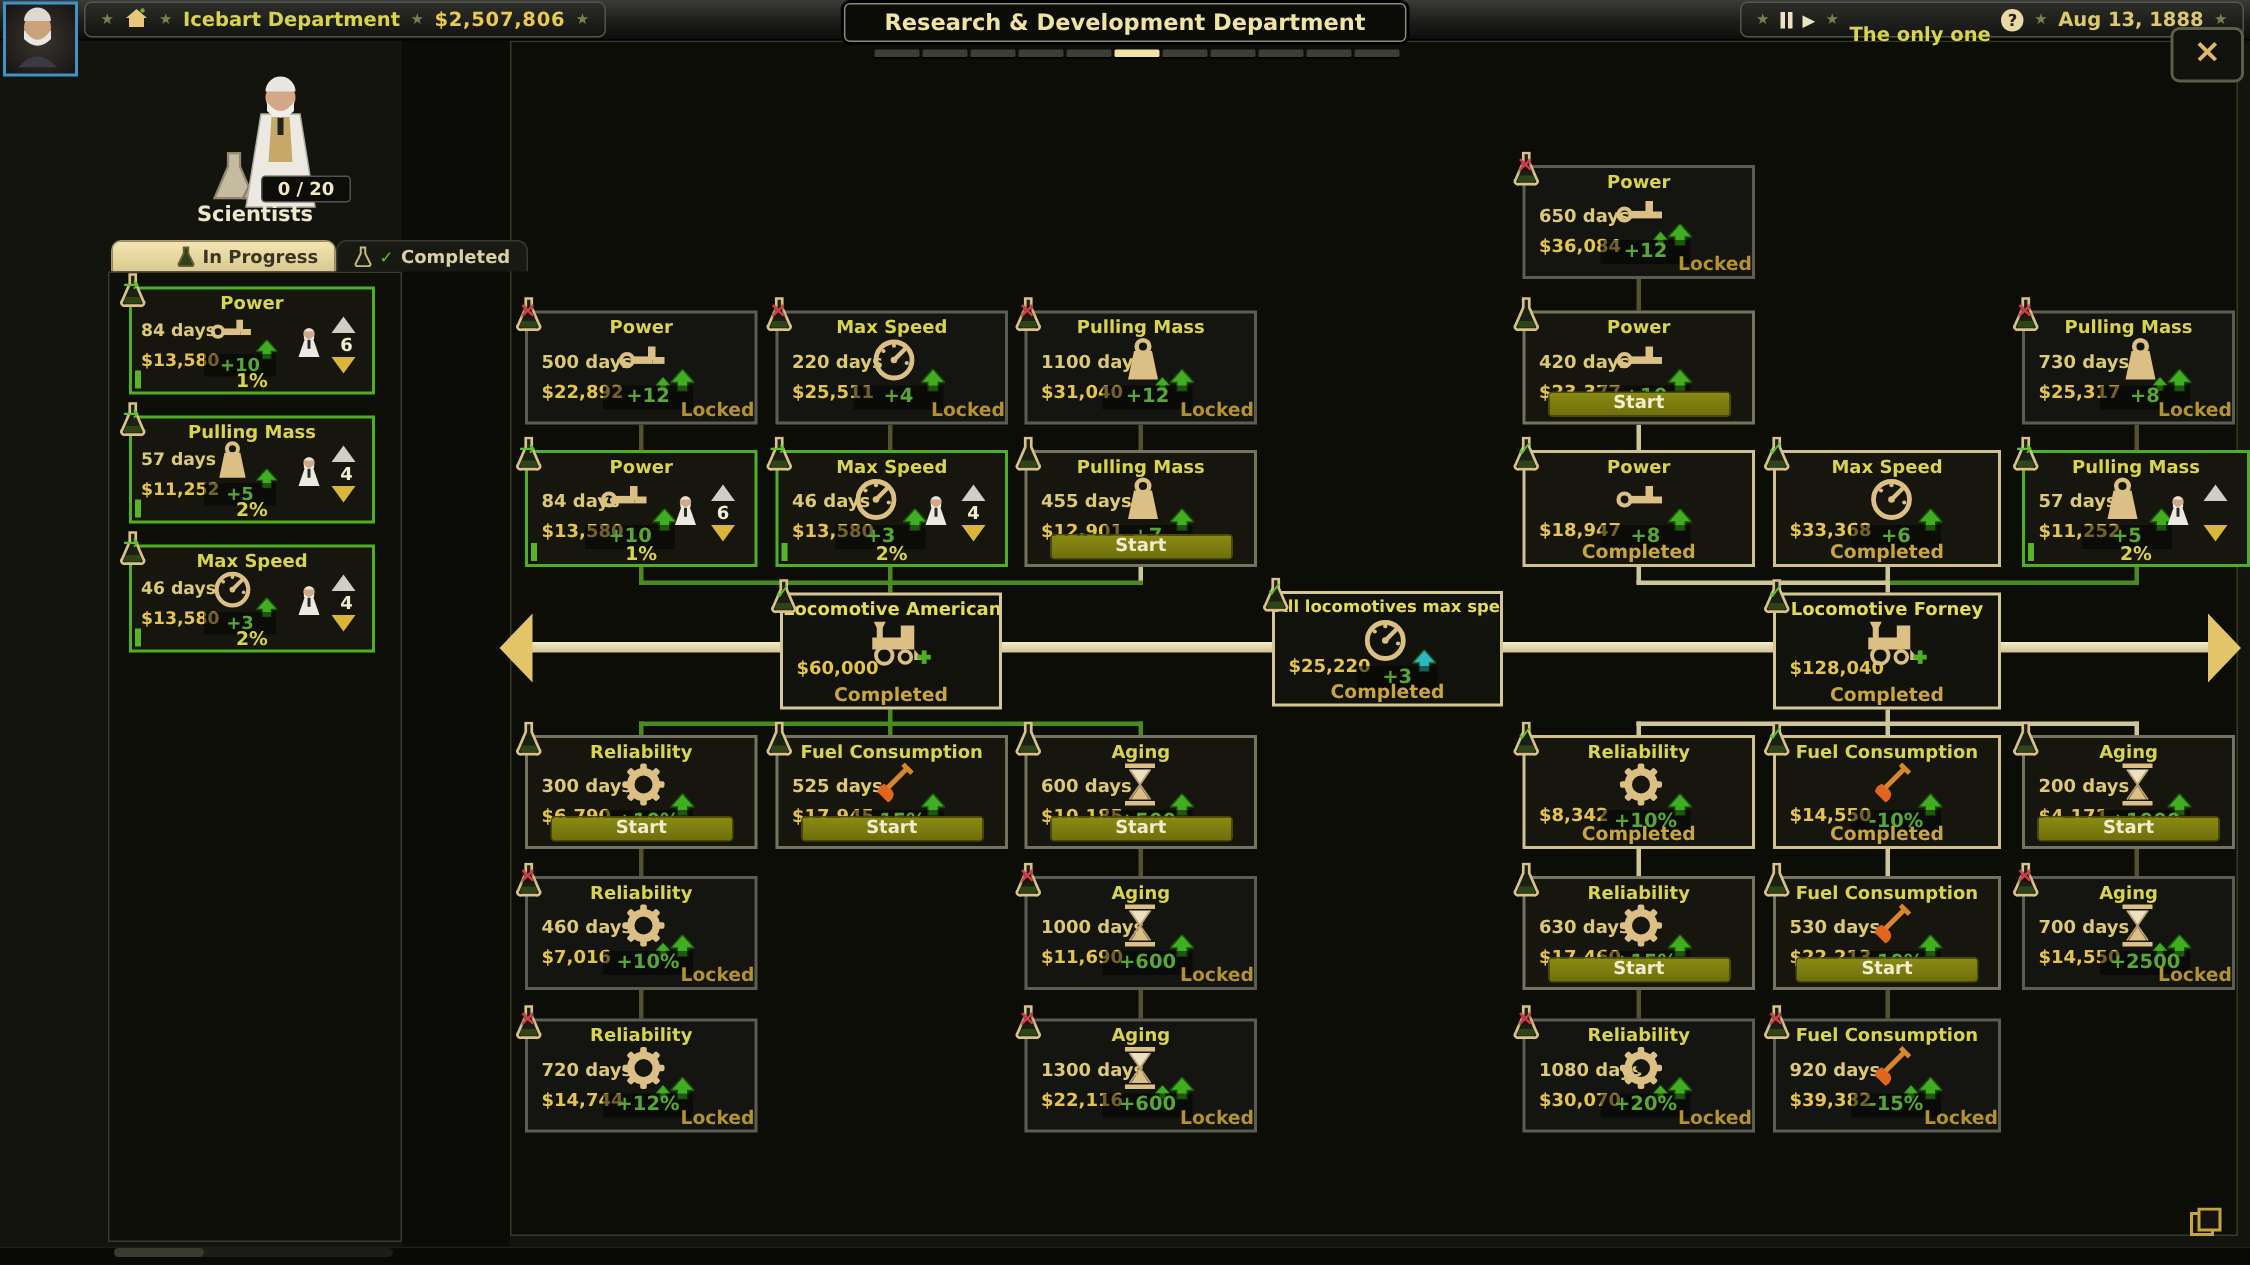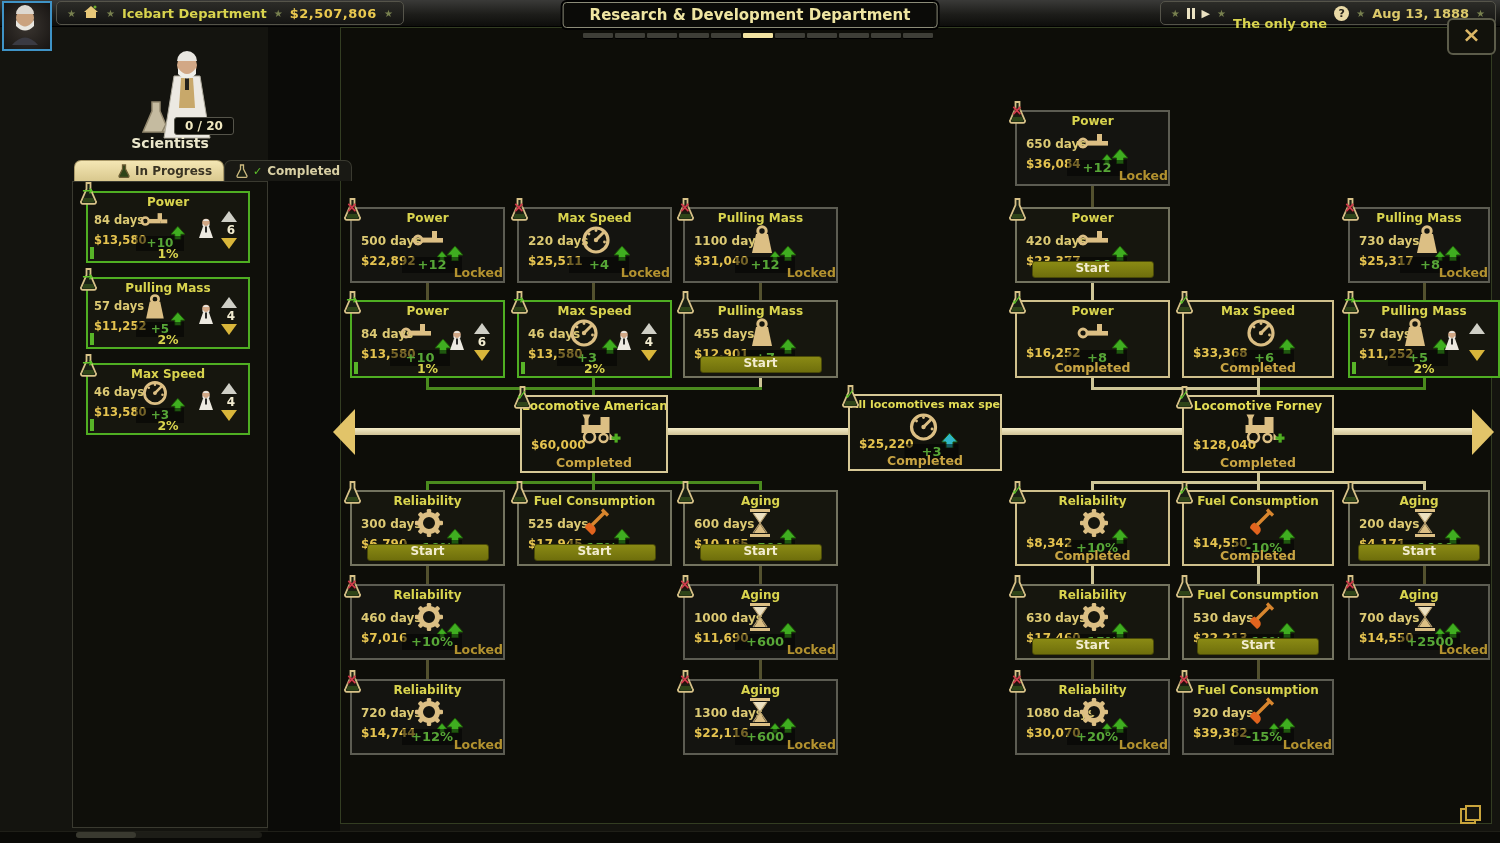--- a/index.html
+++ b/index.html
@@ -834,21 +834,21 @@
         <div class="n-bonus">+8</div>
         <div class="n-locked">Locked</div>
         <span class="flask"><svg width="19" height="23" viewBox="0 0 19 23">
             <path d="M7.5 1 L11.5 1 L11.5 7 L16.5 18.5 A2 2 0 0 1 14.5 21.8 L4.5 21.8 A2 2 0 0 1 2.5 18.5 L7.5 7 Z" fill="#1a2014" stroke="#d8c288" stroke-width="1.8"></path>
             <path d="M5 16 L14 16 L15.3 19.2 A1 1 0 0 1 14.3 20.4 L4.7 20.4 A1 1 0 0 1 3.7 19.2 Z" fill="#2e4418"></path>
           </svg></span>
         <span class="flask-ov ov-locked">×</span>
       </div>
       <div class="node completed" style="left: 1015px; top: 300px; width: 155px; height: 78px;">
         <div class="n-title">Power</div>
-        <div class="n-cost solo">$16,252</div>
+        <div class="n-cost solo">$18,947</div>
         <div class="icon-wrap"><svg width="36" height="32" viewBox="0 0 36 32">
             <circle cx="6" cy="16" r="4" fill="none" stroke="#dcbf84" stroke-width="2.8"></circle>
             <rect x="9" y="13.6" width="14" height="5" fill="#dcbf84"></rect>
             <rect x="20" y="7" width="5" height="9" fill="#dcbf84"></rect>
             <rect x="23" y="14" width="8" height="4.6" fill="#dcbf84"></rect>
           </svg><span class="arrows">
             <svg width="16" height="15" viewBox="0 0 16 15">
               <path d="M8 0 L16 9 L11.5 9 L11.5 15 L4.5 15 L4.5 9 L0 9 Z" fill="#3fae20" stroke="#1e5208" stroke-width="1"></path>
             </svg>
           </span></div>

